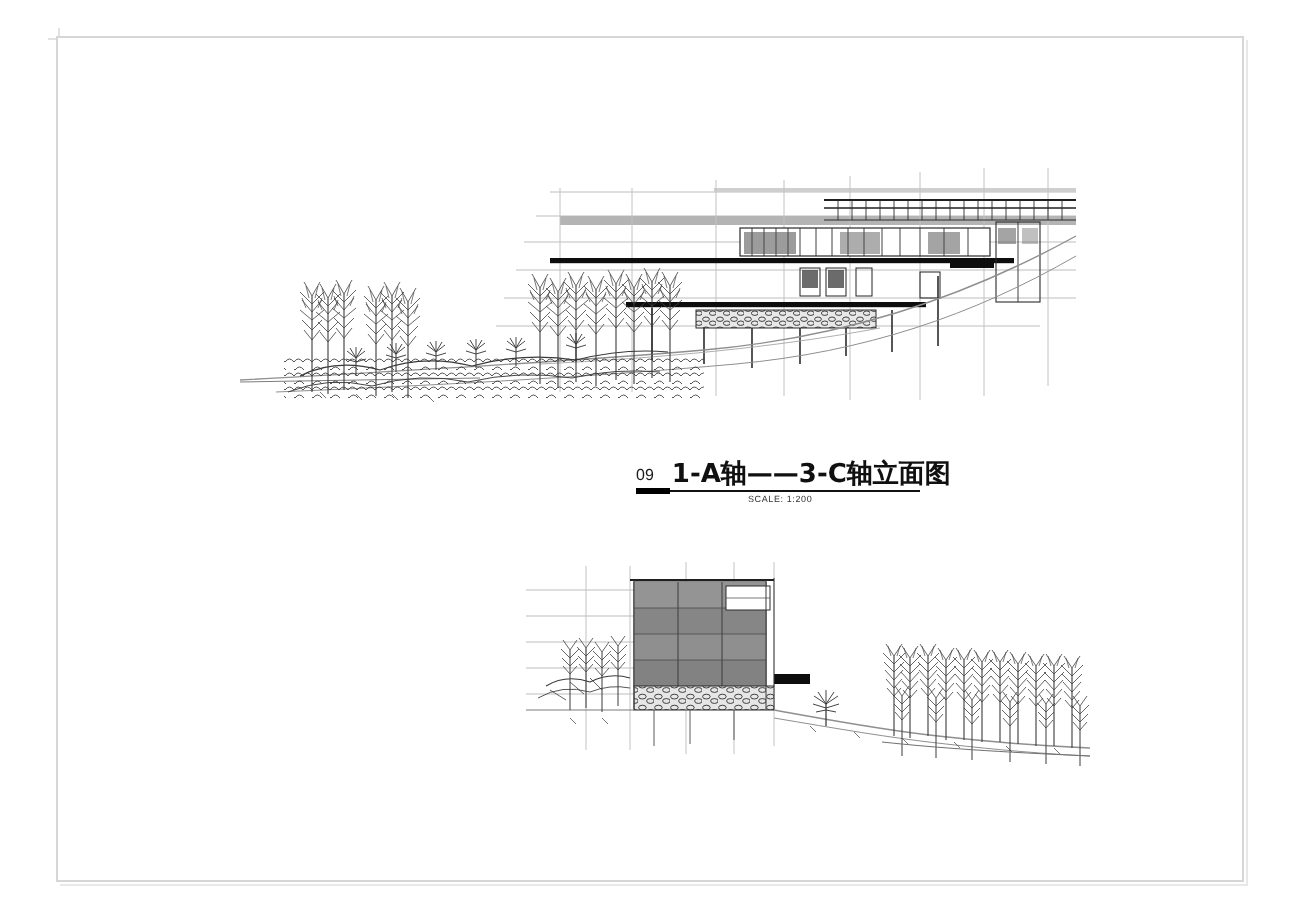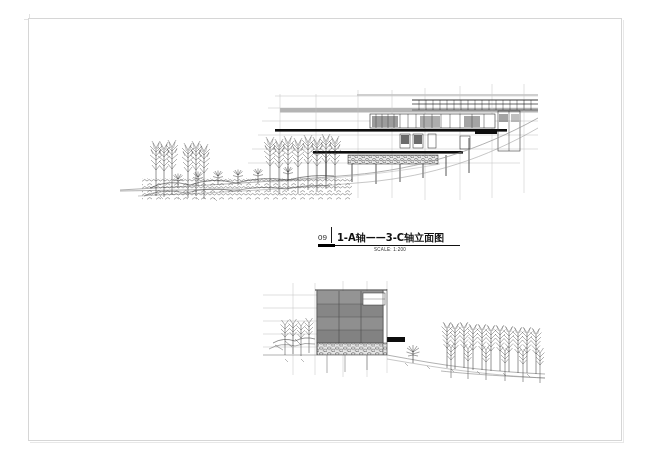--- a/index.html
+++ b/index.html
@@ -90,21 +90,21 @@
     letter-spacing: 0px;
     font-family: "Liberation Sans", sans-serif;
   }
   .tb-divider {
     width: 1px;
     background: #1a1a1a;
     height: 16px;
     margin-right: 5px;
   }
   .tb-title {
-    font-size: 10px;
+    font-size: 13px;
     color: #101010;
     line-height: 11px;
     font-weight: bold;
     white-space: nowrap;
     font-family: "DejaVu Sans", sans-serif;
   }
   .tb-underline-thick {
     position: absolute;
     left: 0;
     top: 18px;

